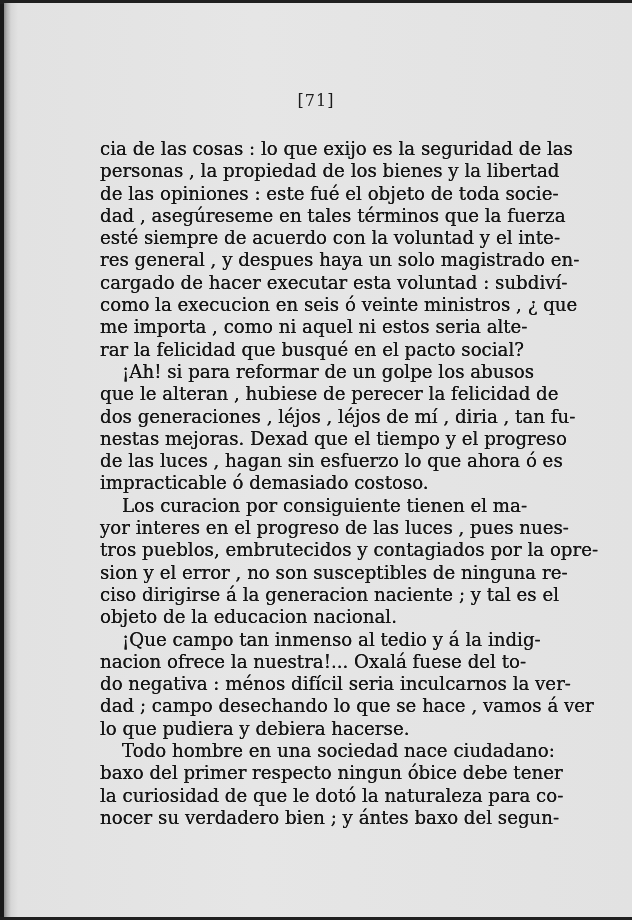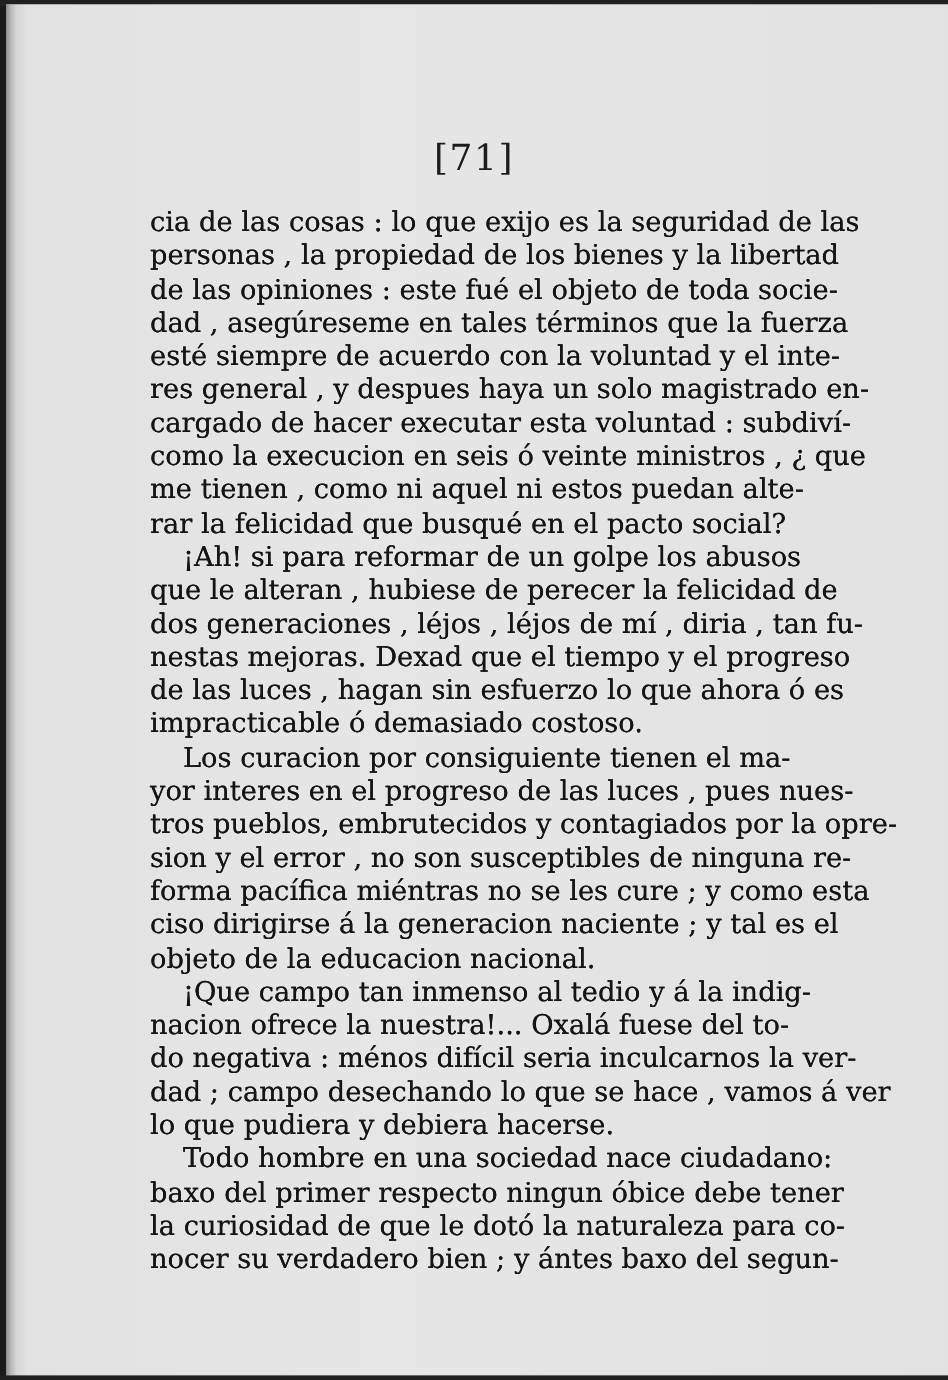--- a/index.html
+++ b/index.html
@@ -35,21 +35,21 @@
       width: 632px; height: 3px;
       background: #202020;
     }
     .page-number {
       position: absolute;
       left: 0;
       width: 632px;
       top: 91px;
       text-align: center;
       font-family: "DejaVu Serif", serif;
-      font-size: 24px;
+      font-size: 16px;
       color: #1c1c1c;
       letter-spacing: 1px;
     }
     .text-block {
       position: absolute;
       left: 100px;
       top: 138px;
       width: 412px;
       font-family: "DejaVu Serif", serif;
       font-size: 18.2px;
@@ -85,37 +85,36 @@
 <div class="text-block" id="text-block">
     <div>
       <span class="line">cia de las cosas : lo que exijo es la seguridad de las</span>
       <span class="line">personas , la propiedad de los bienes y la libertad</span>
       <span class="line">de las opiniones : este fué el objeto de toda socie-</span>
       <span class="line">dad , asegúreseme en tales términos que la fuerza</span>
       <span class="line">esté siempre de acuerdo con la voluntad y el inte-</span>
       <span class="line">res general , y despues haya un solo magistrado en-</span>
       <span class="line">cargado de hacer executar esta voluntad : subdiví-</span>
       <span class="line">como la execucion en seis ó veinte ministros , ¿ que</span>
-      <span class="line">me tienen , como ni aquel ni estos puedan alte-</span>
+      <span class="line">me importa , como ni aquel ni estos seria alte-</span>
       <span class="line last">rar la felicidad que busqué en el pacto social?</span>
     </div>
     <div>
       <span class="line indent">¡Ah! si para reformar de un golpe los abusos</span>
       <span class="line">que le alteran , hubiese de perecer la felicidad de</span>
       <span class="line">dos generaciones , léjos , léjos de mí , diria , tan fu-</span>
       <span class="line">nestas mejoras. Dexad que el tiempo y el progreso</span>
       <span class="line">de las luces , hagan sin esfuerzo lo que ahora ó es</span>
       <span class="line last">impracticable ó demasiado costoso.</span>
     </div>
     <div>
       <span class="line indent">Los curacion por consiguiente tienen el ma-</span>
       <span class="line">yor interes en el progreso de las luces , pues nues-</span>
       <span class="line">tros pueblos, embrutecidos y contagiados por la opre-</span>
       <span class="line">sion y el error , no son susceptibles de ninguna re-</span>
-      <span class="line">forma pacífica miéntras no se les cure ; y como esta</span>
       <span class="line">ciso dirigirse á la generacion naciente ; y tal es el</span>
       <span class="line last">objeto de la educacion nacional.</span>
     </div>
     <div>
       <span class="line indent">¡Que campo tan inmenso al tedio y á la indig-</span>
       <span class="line">nacion ofrece la nuestra!... Oxalá fuese del to-</span>
       <span class="line">do negativa : ménos difícil seria inculcarnos la ver-</span>
       <span class="line">dad ; campo desechando lo que se hace , vamos á ver</span>
       <span class="line last">lo que pudiera y debiera hacerse.</span>
     </div>

